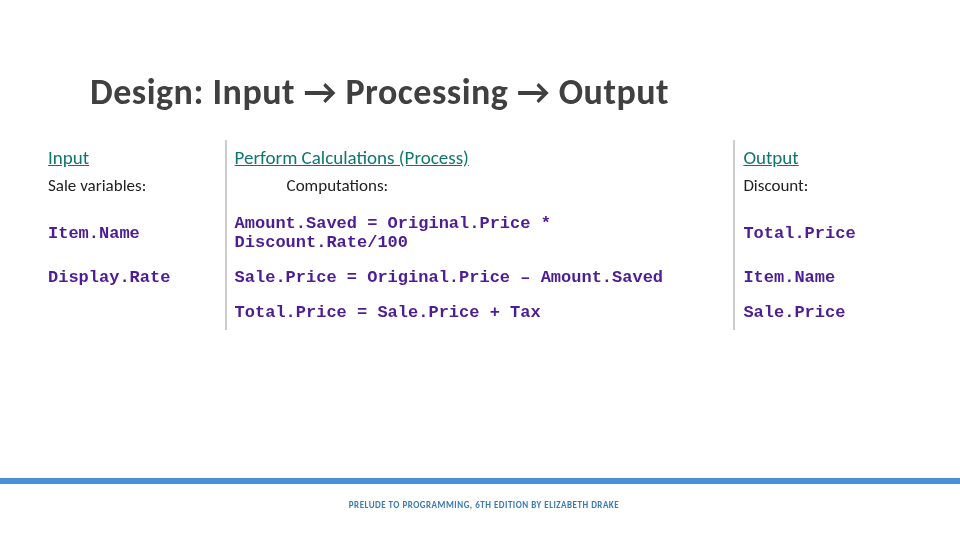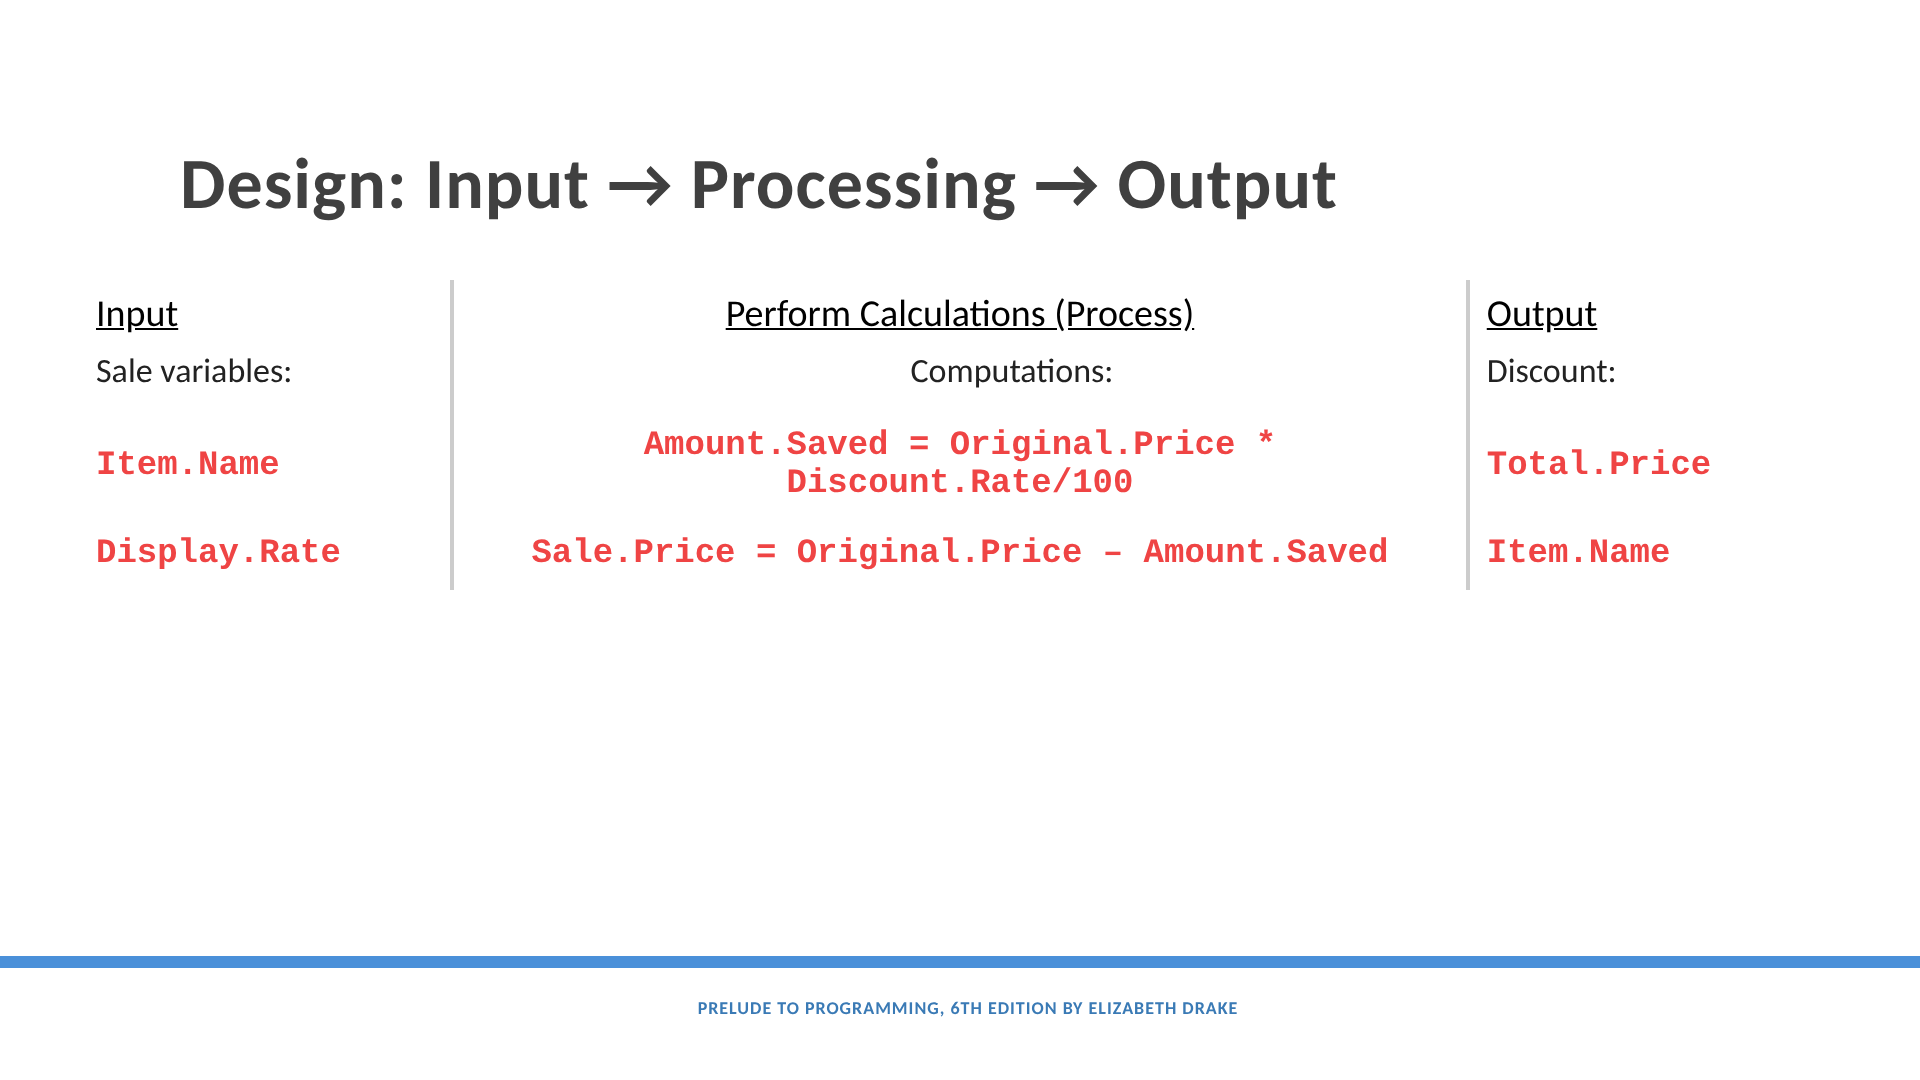--- a/index.html
+++ b/index.html
@@ -1,25 +1,25 @@
 <!DOCTYPE html>
 <html><head>
 <meta charset="utf-8">
 <style>
   * { margin: 0; padding: 0; box-sizing: border-box; }
   html, body { width: 960px; height: 540px; background: #fff; font-family: "Segoe UI", Calibri, Arial, sans-serif; color: #222; overflow: hidden; }
   .slide { position: relative; width: 960px; height: 540px; }
   .title { position: absolute; top: 70px; left: 90px; font-size: 36px; font-weight: 600; color: #404040; letter-spacing: 0.5px; }
   .tbl { position: absolute; top: 140px; left: 40px; width: 880px; border-collapse: collapse; }
   .tbl td { padding: 6px 8px 6px 8px; vertical-align: middle; }
-  .hdr td { font-size: 19px; font-weight: 400; text-decoration: underline; color: #000000; padding-bottom: 4px; }
+  .hdr td { font-size: 19px; font-weight: 400; text-decoration: underline; color: #0f766e; padding-bottom: 4px; }
   .sub td { font-size: 17px; font-weight: 400; color: #222; padding-top: 2px; padding-bottom: 10px; }
-  .row td { font-size: 17px; font-family: "Courier New", monospace; font-weight: 700; color: #ef4444; padding-top: 8px; padding-bottom: 8px; }
+  .row td { font-size: 17px; font-family: "Courier New", monospace; font-weight: 700; color: #4c1d95; padding-top: 8px; padding-bottom: 8px; }
   .col-input { width: 170px; }
-  .col-process { width: 466px; text-align: center; }
+  .col-process { width: 466px; }
   .col-output { width: 170px; }
   .vr-left { border-left: 2px solid #ccc; padding-left: 10px; }
   .sub .col-process { padding-left: 60px; }
   .footer-band { position: absolute; left: 0; right: 0; bottom: 56px; height: 6px; background: #4a90d9; }
   .footer-text { position: absolute; left: 8px; right: 0; bottom: 30px; text-align: center; font-size: 9px; letter-spacing: 0.5px; color: #4a6; color:#4a7fbf; font-weight:600; }
   .footer-text { color: #3a7ab5; }
 </style>
 </head>
 <body>
 <div class="slide">
@@ -41,19 +41,24 @@
   <tr class="row">
     <td class="col-input">Item.Name</td>
     <td class="col-process vr-left">Amount.Saved = Original.Price * Discount.Rate/100</td>
     <td class="col-output vr-left">Total.Price</td>
   </tr>
   <tr class="row">
     <td class="col-input">Display.Rate</td>
     <td class="col-process vr-left">Sale.Price = Original.Price – Amount.Saved</td>
     <td class="col-output vr-left">Item.Name</td>
   </tr>
+  <tr class="row">
+    <td class="col-input"></td>
+    <td class="col-process vr-left">Total.Price = Sale.Price + Tax</td>
+    <td class="col-output vr-left">Sale.Price</td>
+  </tr>
 </tbody>
     </table>
 
 <div class="footer-band"></div>
 <div class="footer-text">PRELUDE TO PROGRAMMING, 6TH EDITION BY ELIZABETH DRAKE</div>
 
 </div>
 
 </body></html>

